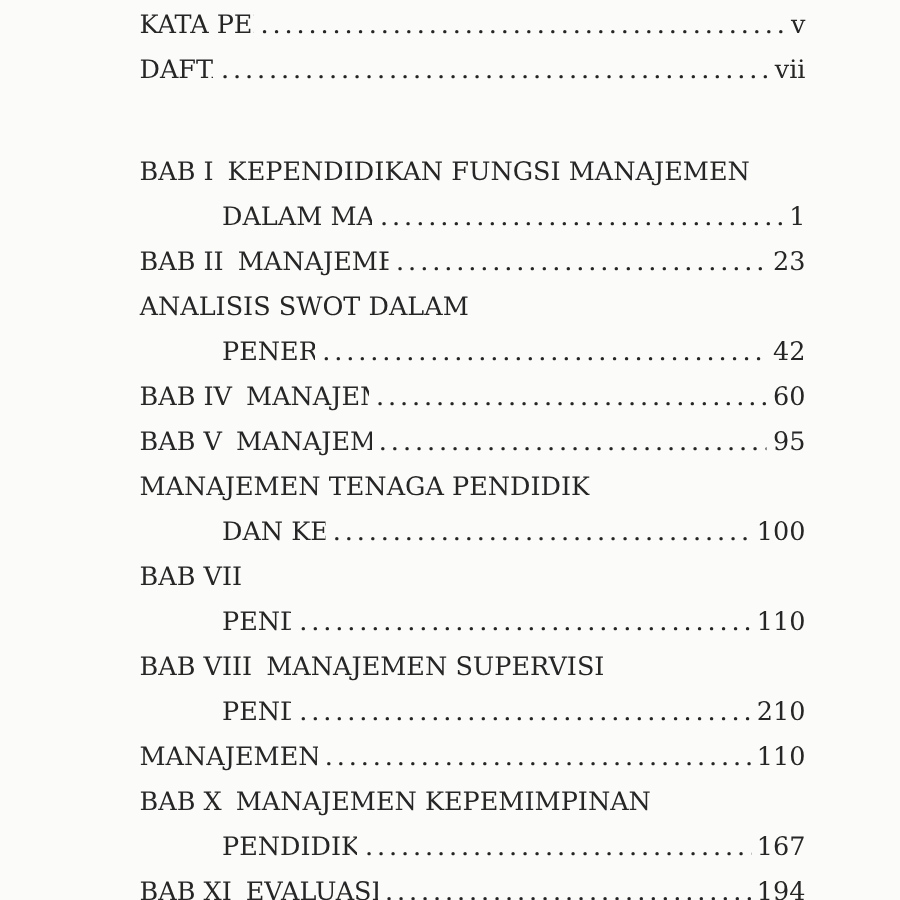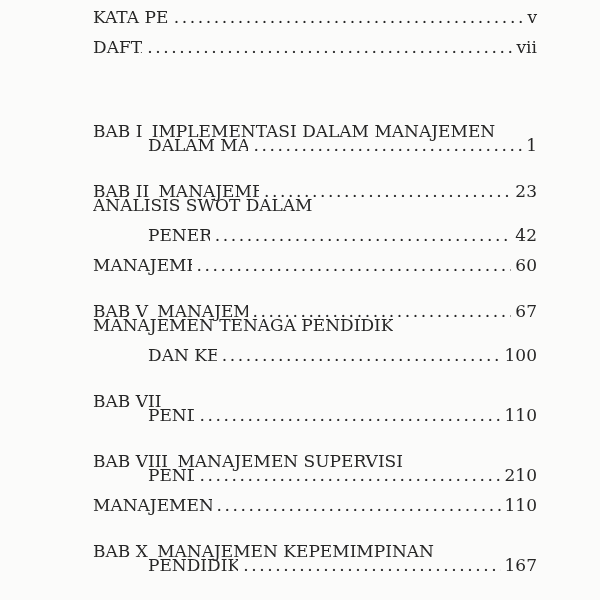--- a/index.html
+++ b/index.html
@@ -19,21 +19,21 @@
     overflow: hidden;
   }
   .row {
     display: flex;
     align-items: baseline;
     height: 30px;
     line-height: 30px;
     font-size: 17px;
     white-space: nowrap;
   }
-  .lbl { margin-right: 0.55em; flex: 0 0 auto; margin-top: 16px; }
+  .lbl { margin-right: 0.55em; flex: 0 0 auto; }
   .ttl { flex: 0 1 auto; overflow: hidden; }
   .cont { padding-left: 55px; }
   .dots {
     flex: 1 1 auto;
     min-width: 0;
     overflow: hidden;
     margin-left: 5px;
   }
   .dots::after {
     content: "................................................................................................";
@@ -55,21 +55,21 @@
   <div class="row">
     <span class="ttl">DAFTAR ISI</span>
     <span class="dots"></span>
     <span class="pg">vii</span>
   </div>
 
   <div class="gap"></div>
 
   <div class="row">
     <span class="lbl">BAB I</span>
-    <span class="ttl">IMPLEMENTASI DALAM MANAJEMEN</span>
+    <span class="ttl">KEPENDIDIKAN FUNGSI MANAJEMEN</span>
   </div>
   <div class="row cont">
     <span class="ttl">DALAM MANAJEMEN SEKOLAH</span>
     <span class="dots"></span>
     <span class="pg">1</span>
   </div>
 
   <div class="row">
     <span class="lbl">BAB II</span>
     <span class="ttl">MANAJEMEN BERBASIS SEKOLAH</span>
@@ -80,30 +80,31 @@
   <div class="row">
     <span class="ttl">ANALISIS SWOT DALAM</span>
   </div>
   <div class="row cont">
     <span class="ttl">PENERAPAN MBS</span>
     <span class="dots"></span>
     <span class="pg">42</span>
   </div>
 
   <div class="row">
+    <span class="lbl">BAB IV</span>
     <span class="ttl">MANAJEMEN KURIKULUM</span>
     <span class="dots"></span>
     <span class="pg">60</span>
   </div>
 
   <div class="row">
     <span class="lbl">BAB V</span>
     <span class="ttl">MANAJEMEN PESERTA DIDIK</span>
     <span class="dots"></span>
-    <span class="pg">67</span>
+    <span class="pg">95</span>
   </div>
 
   <div class="row">
     <span class="ttl">MANAJEMEN TENAGA PENDIDIK</span>
   </div>
   <div class="row cont">
     <span class="ttl">DAN KEPENDIDIKAN</span>
     <span class="dots"></span>
     <span class="pg">100</span>
   </div>

